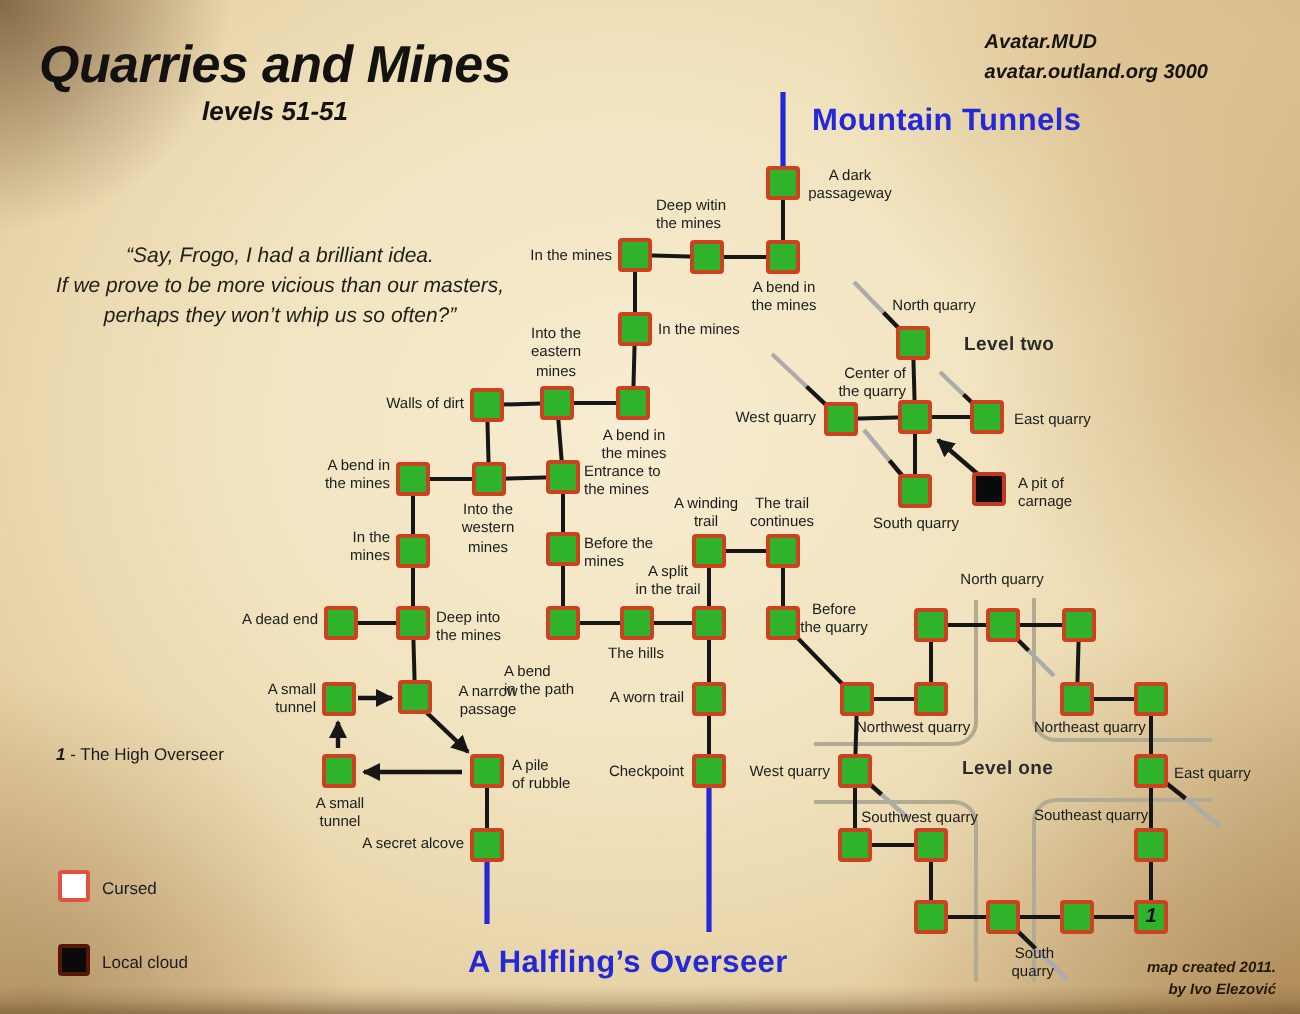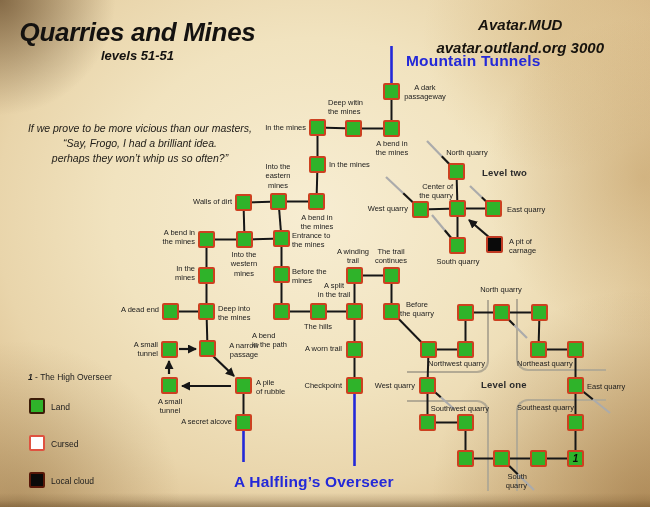--- a/index.html
+++ b/index.html
@@ -14,22 +14,22 @@
       radial-gradient(circle at 85% 8%, rgba(196,156,92,.30) 0%, rgba(196,156,92,0) 18%),
       linear-gradient(to top, rgba(98,72,40,.55) 0px, rgba(98,72,40,.18) 7px, rgba(98,72,40,0) 14px),
       radial-gradient(ellipse at 48% 42%, #f7edd2 0%, #f1e3bf 42%, #e9d5ab 66%, #dcc090 85%, #cfae7c 100%);
   }
   
   .title-block{position:absolute; left:15px; top:17px; width:245px; text-align:center;
     font-style:italic; font-weight:bold; color:#141210;}
   .title-block .t1{font-size:26px; line-height:1.2; letter-spacing:-.3px;}
   .title-block .t2{font-size:16.5px; line-height:1.25;}
   .title-block .t3{font-size:13px; line-height:1.25;}
-  .site-block{position:absolute; right:46px; top:14px; text-align:center;
-    font-style:italic; font-weight:bold; font-size:15px; line-height:1.5; color:#17130e;}
+  .site-block{position:absolute; right:46px; top:14px; text-align:left;
+    font-style:italic; font-weight:bold; font-size:10px; line-height:1.5; color:#17130e;}
   .quote-block{position:absolute; left:5px; top:121px; width:270px; text-align:center;
     font-style:italic; font-size:10.5px; line-height:1.43; color:#23201b;}
   .zone-heading{position:absolute; font-weight:bold; font-size:15.5px; letter-spacing:.2px;}
   .zone-top{left:406px; top:52px;}
   .zone-bottom{left:234px; top:473px;}
   .credit-block{position:absolute; right:12px; top:479px; text-align:right;
     font-style:italic; font-weight:bold; font-size:7.5px; line-height:1.4; color:#241808;}
   
   .legend-title{position:absolute; left:28px; top:372px; font-size:8.5px; color:#1c1c1c;}
   .legend-title .num{font-style:italic; font-weight:bold;}
@@ -269,37 +269,37 @@
     <div class="t1">Quarries and Mines</div>
     <div class="t3">levels 51-51</div>
   </div>
 
   <div class="site-block">
     <div>Avatar.MUD</div>
     <div>avatar.outland.org 3000</div>
   </div>
 
   <div class="quote-block">
+    <div>“Say, Frogo, I had a brilliant idea.</div>
     <div>If we prove to be more vicious than our masters,</div>
-    <div>“Say, Frogo, I had a brilliant idea.</div>
     <div>perhaps they won’t whip us so often?”</div>
   </div>
 
   <div class="zone-heading zone-top" style="color: rgb(36, 41, 216);">Mountain Tunnels</div>
   <div class="zone-heading zone-bottom" style="color: rgb(36, 41, 216);">A Halfling’s Overseer</div>
 
   <div class="legend-title"><span class="num">1</span><span> - The High Overseer</span></div>
 
-  <div class="legend-item" style="top:398px">
-    <span class="legend-sq land"></span>
-    <span class="legend-label">Land</span>
-  </div>
   <div class="legend-item" style="top:435px">
     <span class="legend-sq cursed"></span>
     <span class="legend-label">Cursed</span>
   </div>
   <div class="legend-item" style="top:472px">
     <span class="legend-sq cloud"></span>
     <span class="legend-label">Local cloud</span>
   </div>
 
+  <div class="credit-block">
+    <div>map created 2011.</div>
+    <div>by Ivo Elezović</div>
+  </div>
 
 </div>
 
 </body></html>

